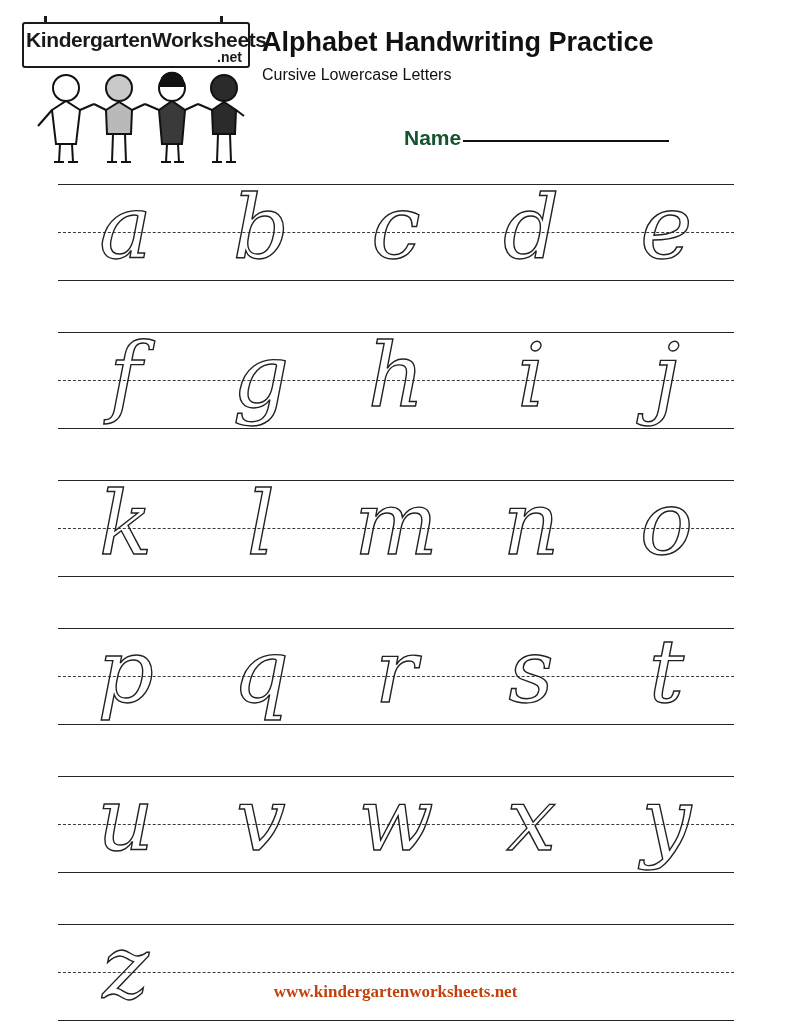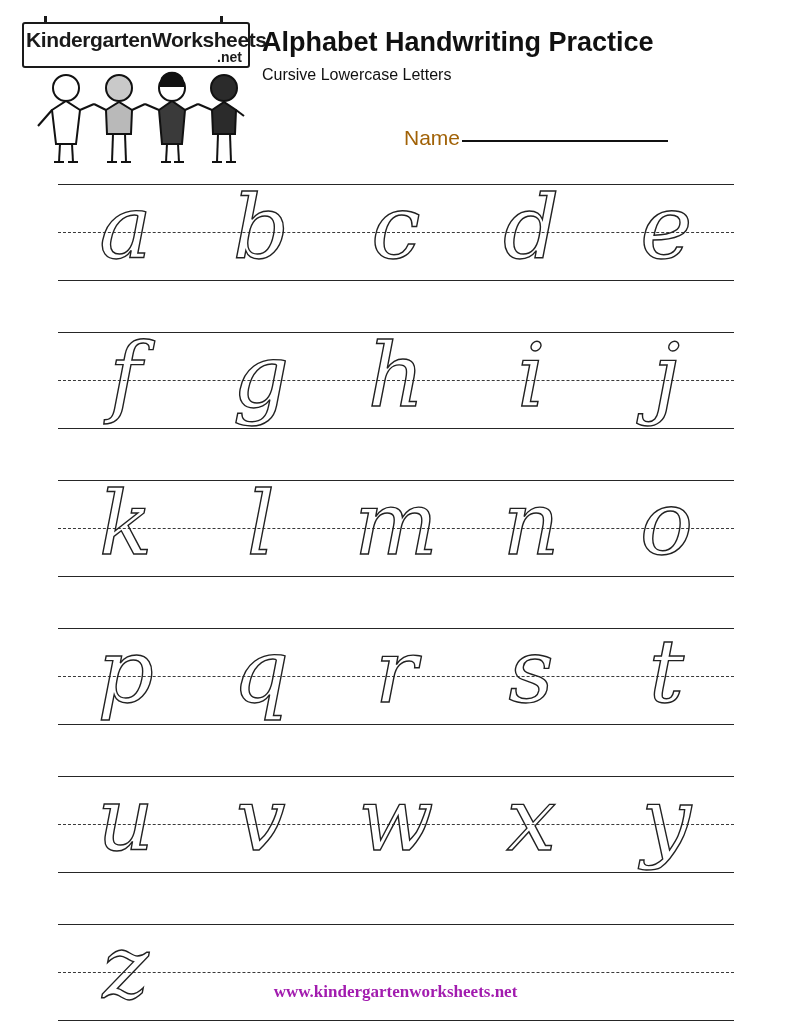--- a/index.html
+++ b/index.html
@@ -101,22 +101,23 @@
     color: #111111;
     line-height: 30px;
     margin-top: 2px;
     white-space: nowrap;
   }
   .name-line {
     position: absolute;
     left: 404px;
     top: 126px;
     font-size: 21px;
-    color: #a16207;
+    color: #14532d;
     white-space: nowrap;
+    font-weight: bold;
   }
   .name-rule {
     display: inline-block;
     width: 206px;
     border-bottom: 2px solid #111;
     height: 1px;
     vertical-align: 3px;
     margin-left: 2px;
   }
 
@@ -177,21 +178,21 @@
   }
 
   .footer {
     position: absolute;
     left: 0;
     bottom: 22px;
     width: 791px;
     text-align: center;
     font-size: 17px;
     font-weight: bold;
-    color: #a21caf;
+    color: #c2410c;
     font-family: "Liberation Serif", serif;
   }
 </style>
 </head>
 <body>
 
 <div class="header">
 
   <div class="logo">
     <div class="logo-post left"></div>

